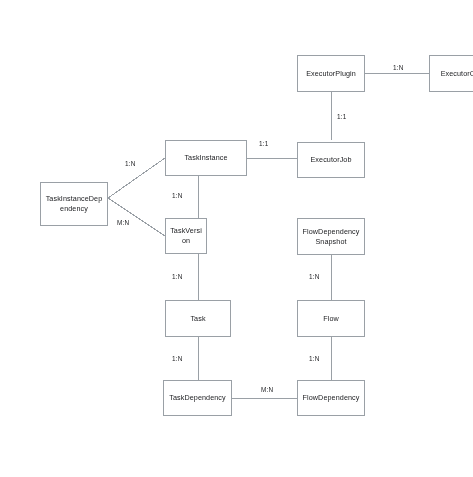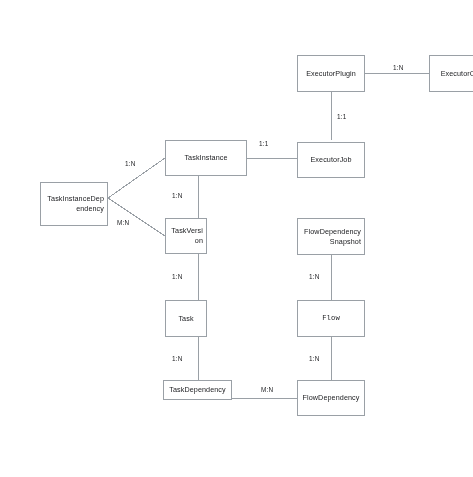--- a/index.html
+++ b/index.html
@@ -26,21 +26,21 @@
     height: 477px;
   }
   .entity {
     position: absolute;
     box-sizing: border-box;
     background: #ffffff;
     border: 1px solid #9aa0a6;
     display: flex;
     align-items: center;
     justify-content: center;
-    text-align: right;
+    text-align: center;
     color: #202124;
     font-size: 7.2px;
     line-height: 1.35;
     letter-spacing: 0.1px;
     padding: 2px 3px;
     word-break: break-all;
   }
   .edge-label {
     position: absolute;
     color: #202124;
@@ -93,29 +93,29 @@
   </div>
 
   <div class="entity" style="left:165px; top:218px; width:42px; height:36px;">
     <span>TaskVersion</span>
   </div>
 
   <div class="entity" style="left:297px; top:218px; width:68px; height:37px;">
     <span>FlowDependencySnapshot</span>
   </div>
 
-  <div class="entity" style="left:165px; top:300px; width:42px; height:37px;">
+  <div class="entity" style="left:165px; top:300px; width:66px; height:37px;">
     <span>Task</span>
   </div>
 
-  <div class="entity" style="left:297px; top:300px; width:68px; height:37px;font-family:Liberation Mono, monospace;">
+  <div class="entity" style="left:297px; top:300px; width:68px; height:37px;">
     <span>Flow</span>
   </div>
 
-  <div class="entity" style="left:163px; top:380px; width:69px; height:20px;">
+  <div class="entity" style="left:163px; top:380px; width:69px; height:36px;">
     <span>TaskDependency</span>
   </div>
 
   <div class="entity" style="left:297px; top:380px; width:68px; height:36px;">
     <span>FlowDependency</span>
   </div>
 
   <div class="edge-label" style="left:392px; top:64px;">1:N</div>
 
   <div class="edge-label" style="left:336px; top:113px;">1:1</div>

